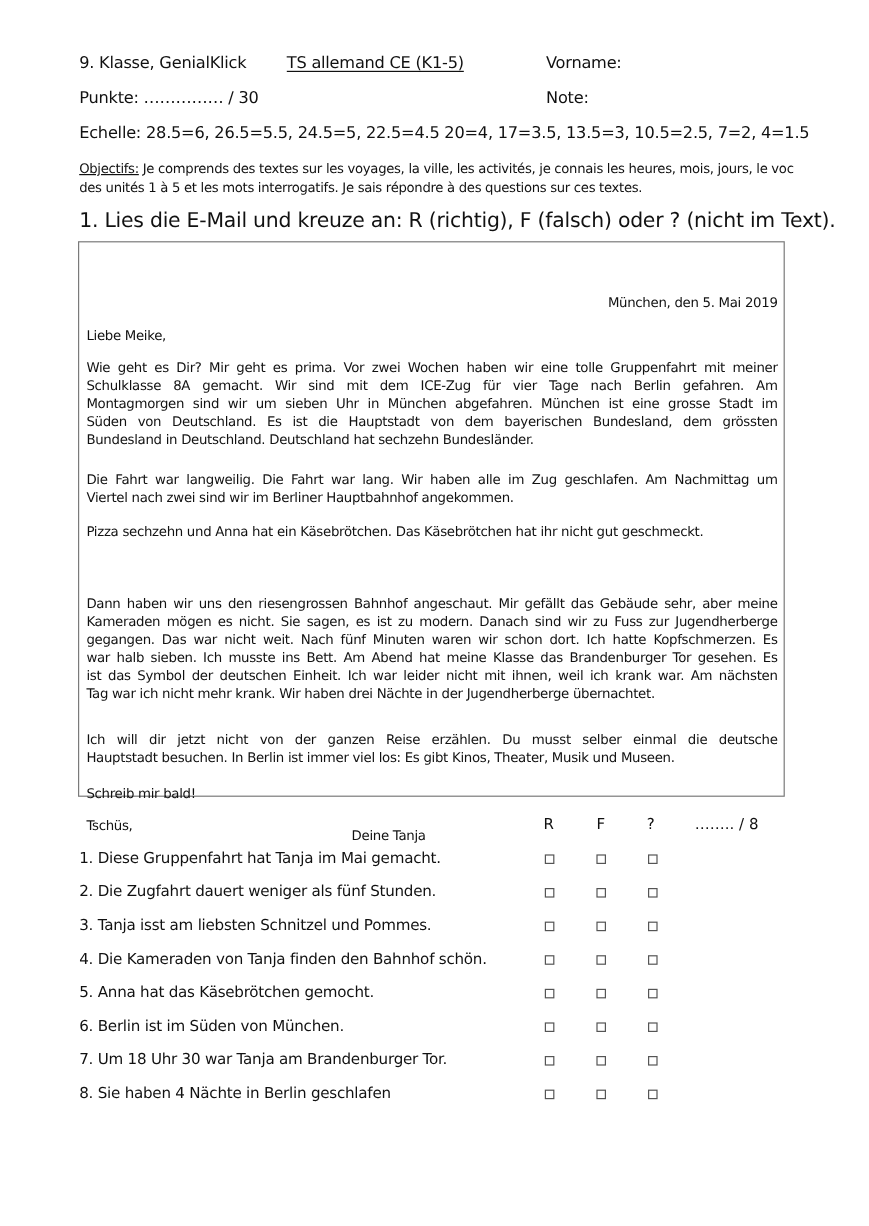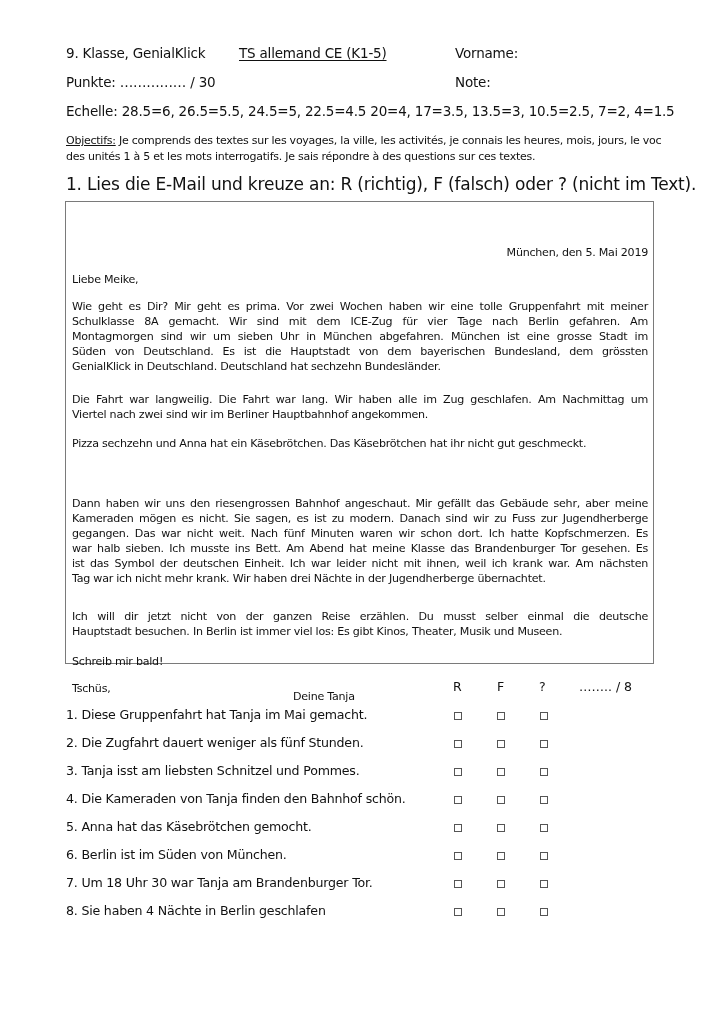--- a/index.html
+++ b/index.html
@@ -57,21 +57,21 @@
 <div class="letter">
   <div class="letter-inner">
     <div class="date">München, den 5. Mai 2019</div>
     <div class="abs" style="left:0; top:34px;">Liebe Meike,</div>
 
     <div class="p" style="top:61px;">
       <span class="line">Wie geht es Dir? Mir geht es prima. Vor zwei Wochen haben wir eine tolle Gruppenfahrt mit meiner</span>
       <span class="line">Schulklasse 8A gemacht. Wir sind mit dem ICE-Zug für vier Tage nach Berlin gefahren. Am</span>
       <span class="line">Montagmorgen sind wir um sieben Uhr in München abgefahren. München ist eine grosse Stadt im</span>
       <span class="line">Süden von Deutschland. Es ist die Hauptstadt von dem bayerischen Bundesland, dem grössten</span>
-      <span class="line last">GenialKlick in Deutschland. Deutschland hat sechzehn Bundesländer.</span>
+      <span class="line last">Bundesland in Deutschland. Deutschland hat sechzehn Bundesländer.</span>
     </div>
 
     <div class="p" style="top:154px;">
       <span class="line">Die Fahrt war langweilig. Die Fahrt war lang. Wir haben alle im Zug geschlafen. Am Nachmittag um</span>
       <span class="line last">Viertel nach zwei sind wir im Berliner Hauptbahnhof angekommen.</span>
     </div>
 
     <div class="p" style="top:198px;">
       <span class="line last">Pizza sechzehn und Anna hat ein Käsebrötchen. Das Käsebrötchen hat ihr nicht gut geschmeckt.</span>
     </div>

